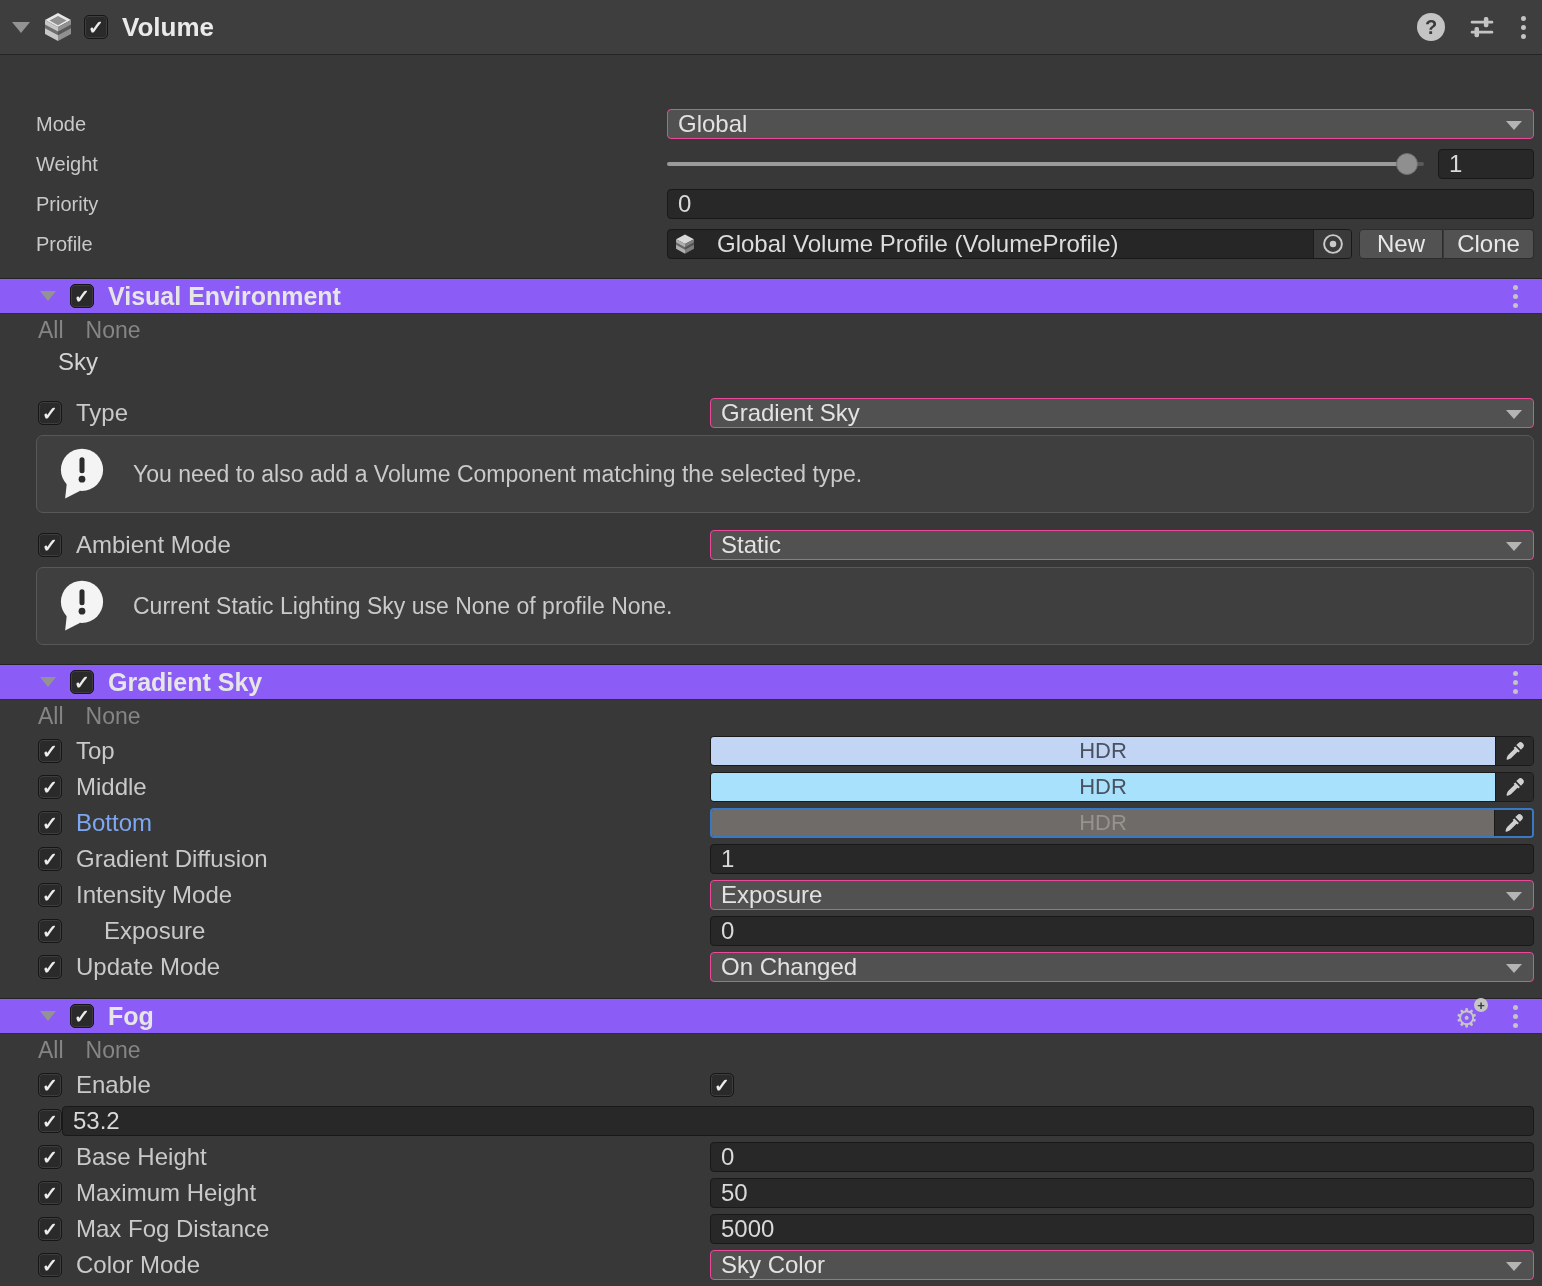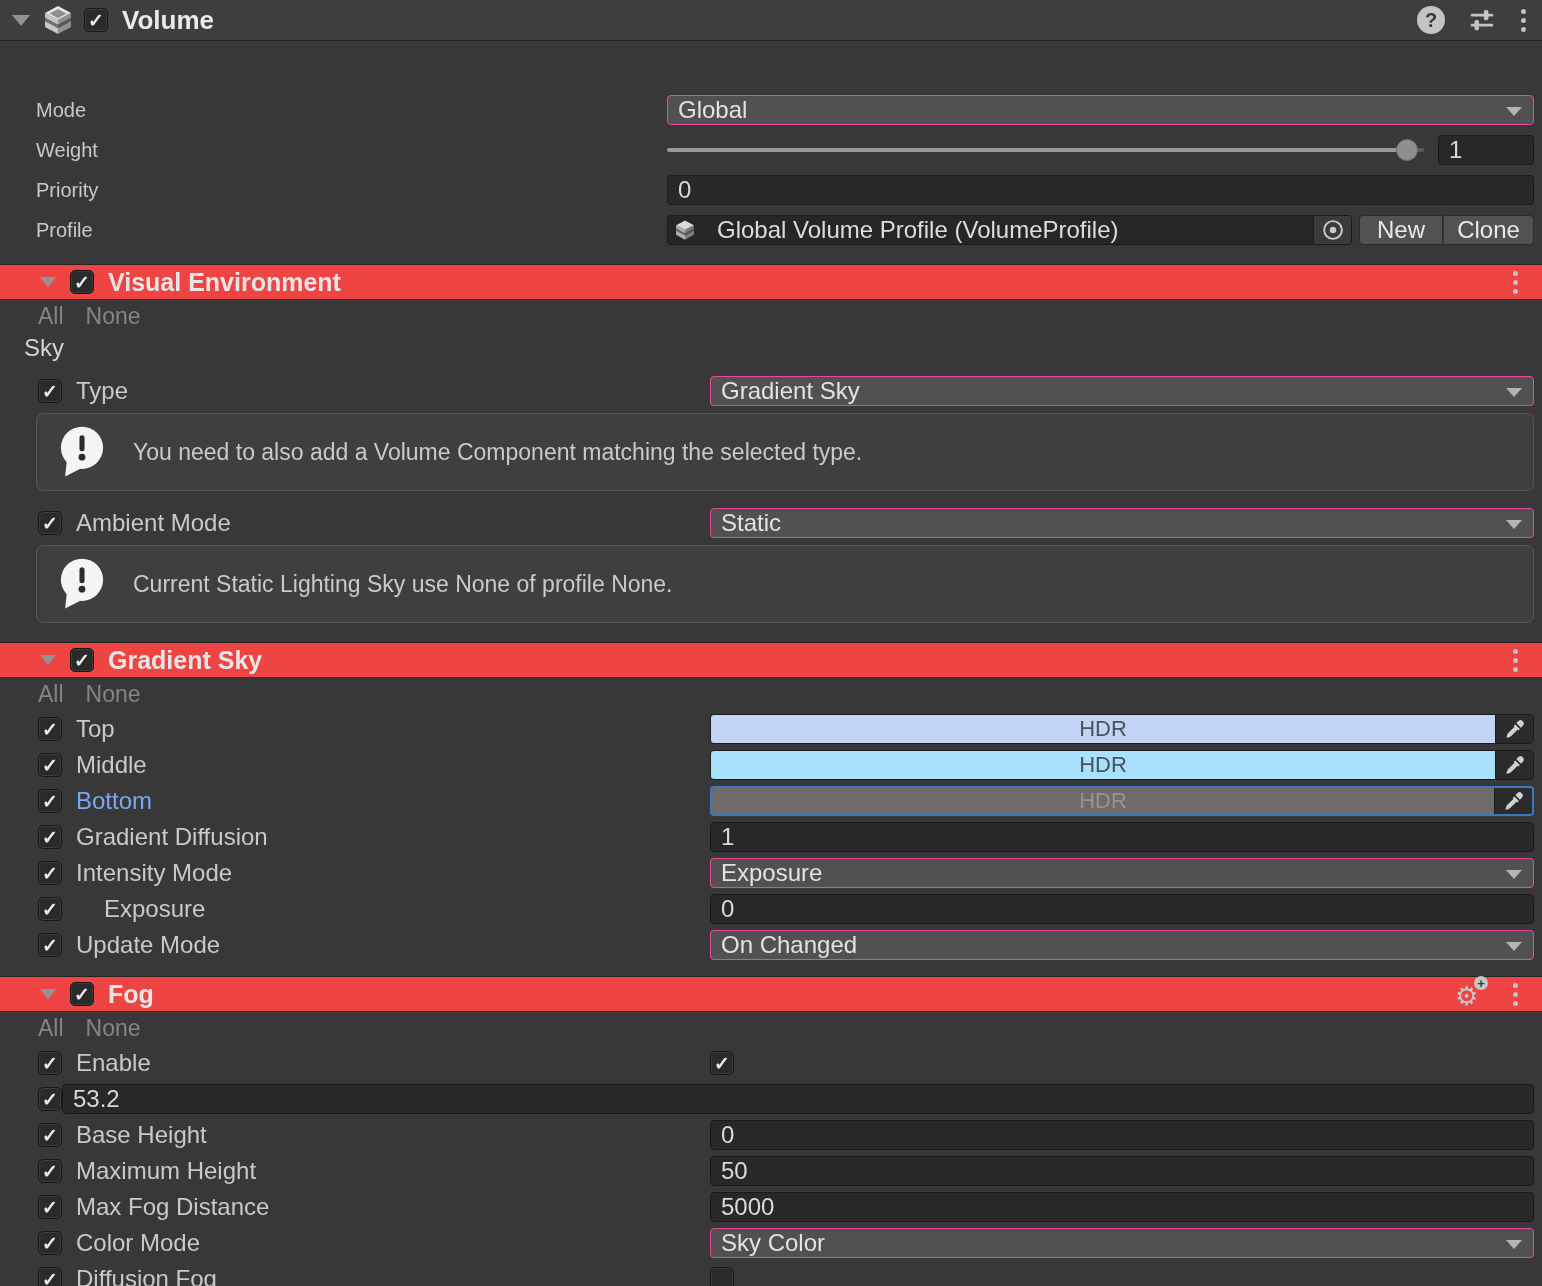--- a/index.html
+++ b/index.html
@@ -3,21 +3,21 @@
 <meta charset="utf-8">
 <style>
   * { margin:0; padding:0; box-sizing:border-box; }
   html,body { background:#383838; }
   .inspector {
     position:relative; width:1542px; height:1286px; background:#383838;
     font-family:"Liberation Sans", sans-serif; color:#c8c8c8; overflow:hidden;
   }
   
   .comp-header {
-    height:41px; background:#3e3e3e; border-bottom:1px solid #242424;
+    height:55px; background:#3e3e3e; border-bottom:1px solid #242424;
     display:flex; align-items:center; padding:0 14px 0 12px; gap:10px;
   }
   .foldout {
     width:0; height:0; border-left:9px solid transparent; border-right:9px solid transparent;
     border-top:11px solid #939393; margin-right:2px; flex:none;
   }
   .comp-title { font-size:26px; font-weight:bold; color:#eaeaea; margin-left:4px; }
   .spacer { flex:1; }
   .hdr-icons { display:flex; align-items:center; gap:22px; }
   .help-circle {
@@ -85,28 +85,28 @@
   }
   .btn {
     height:30px; background:#525252; border:1px solid #2c2c2c; color:#e8e8e8;
     font-size:24px; display:flex; align-items:center; justify-content:center; flex:none;text-align:center;
   }
   .btn.new { width:84px; margin-left:7px; border-radius:4px 0 0 4px; }
   .btn.clone { width:91px; border-left:1px solid #383838; border-radius:0 4px 4px 0; }
 
   
   .sec-header {
-    height:36px; background:#ef4444; border-top:1px solid #232323; border-bottom:1px solid #303030;
+    height:36px; background:#8b5cf6; border-top:1px solid #232323; border-bottom:1px solid #303030;
     display:flex; align-items:center; padding:0 22px 0 40px; gap:12px;
   }
   .sec-header .foldout { border-left-width:8px; border-right-width:8px; border-top-width:10px; }
   .sec-title { font-size:25px; font-weight:bold; color:#e6e6e6; margin-left:2px; }
   .subhead { height:32px; display:flex; align-items:center; padding-left:38px; gap:22px;
              font-size:23px; color:#858585; }
-  .grouplbl { height:31px; display:flex; align-items:center; padding-left:24px; font-size:24px; color:#d4d4d4; }
+  .grouplbl { height:31px; display:flex; align-items:center; padding-left:58px; font-size:24px; color:#d4d4d4; }
 
   
   .helpbox {
     margin:4px 8px 0 36px; height:78px; background:#3f3f3f; border:1px solid #585858;
     border-radius:7px; display:flex; align-items:center; padding:0 18px; gap:24px;
   }
   .helpbox .msg { font-size:23px; color:#cacaca; }
   .warn-svg { flex:none; }
 
   
@@ -228,21 +228,21 @@
         <i></i>
         <i></i>
       </span>
   </div>
   <div class="subhead">
     <span>All</span>
     <span>None</span>
   </div>
   <div class="grouplbl">Sky</div>
 
-  <div class="prow" style="margin-top:10px">
+  <div class="prow" style="margin-top:18px">
     <span class="check on"></span>
     <span class="plabel">Type</span>
     <div class="val">
       <div class="dropdown">
         <span>Gradient Sky</span>
         <span class="dd-arrow"></span>
       </div>
     </div>
   </div>
 

